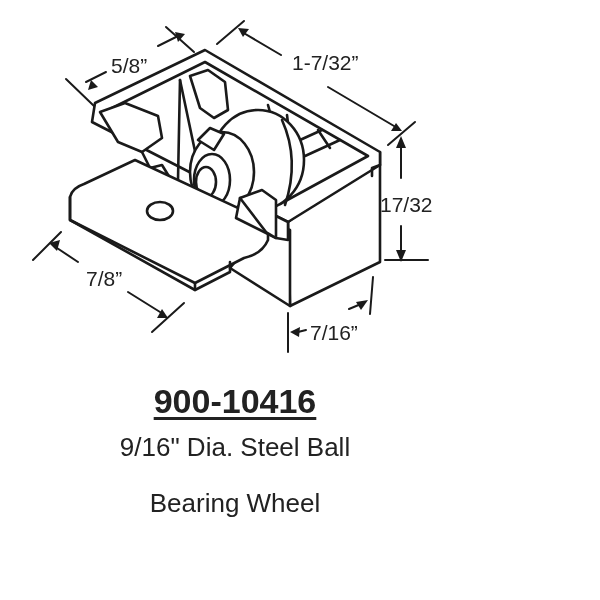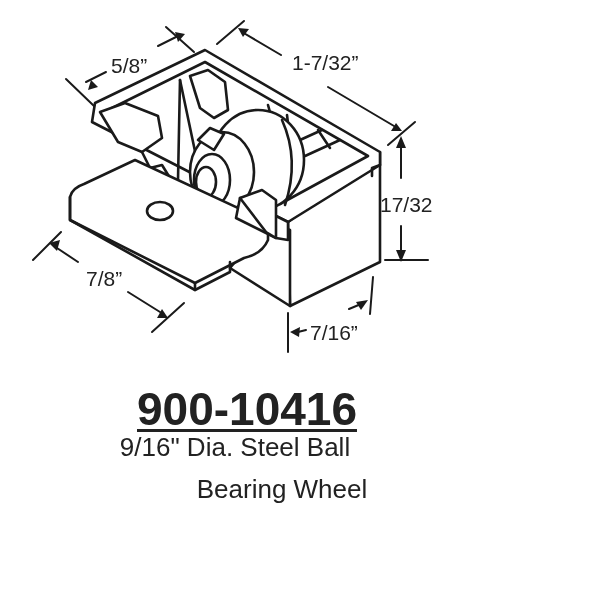--- a/index.html
+++ b/index.html
@@ -4,23 +4,23 @@
   <style>
     html, body { margin: 0; padding: 0; background: #ffffff; }
     body { width: 600px; height: 600px; position: relative; overflow: hidden; font-family: "Liberation Sans", sans-serif; }
     #drawing { position: absolute; left: 0; top: 0; width: 600px; height: 600px; }
     .ln { fill: none; stroke: #1a1a1a; stroke-width: 2.6; stroke-linejoin: round; stroke-linecap: round; }
     .thin { fill: none; stroke: #1a1a1a; stroke-width: 2; stroke-linecap: round; }
     .face { fill: #ffffff; stroke: #1a1a1a; stroke-width: 2.6; stroke-linejoin: round; }
     .arrow { fill: #1a1a1a; stroke: none; }
     .dimtxt { font-family: "Liberation Sans", sans-serif; font-size: 21px; fill: #222; }
     .caption { position: absolute; left: 0; width: 470px; text-align: center; color: #222; }
-    .part-no { top: 382px; font-size: 46px; font-weight: bold; text-decoration: underline; text-decoration-thickness: 3px; text-underline-offset: 4px; margin-left: 12px; }
+    .part-no { top: 382px; font-size: 34px; font-weight: bold; text-decoration: underline; text-decoration-thickness: 3px; text-underline-offset: 4px; }
     .desc1 { top: 432px; font-size: 26px; }
-    .desc2 { top: 474px; font-size: 26px; margin-left: 47px; }
+    .desc2 { top: 488px; font-size: 26px; }
   </style>
 </head>
 <body>
 
 <svg id="drawing" viewBox="0 0 600 600" xmlns="http://www.w3.org/2000/svg">
 
   <g>
 
     <polygon class="face" points="288,222 380,152 380,262 290,306"></polygon>
 

